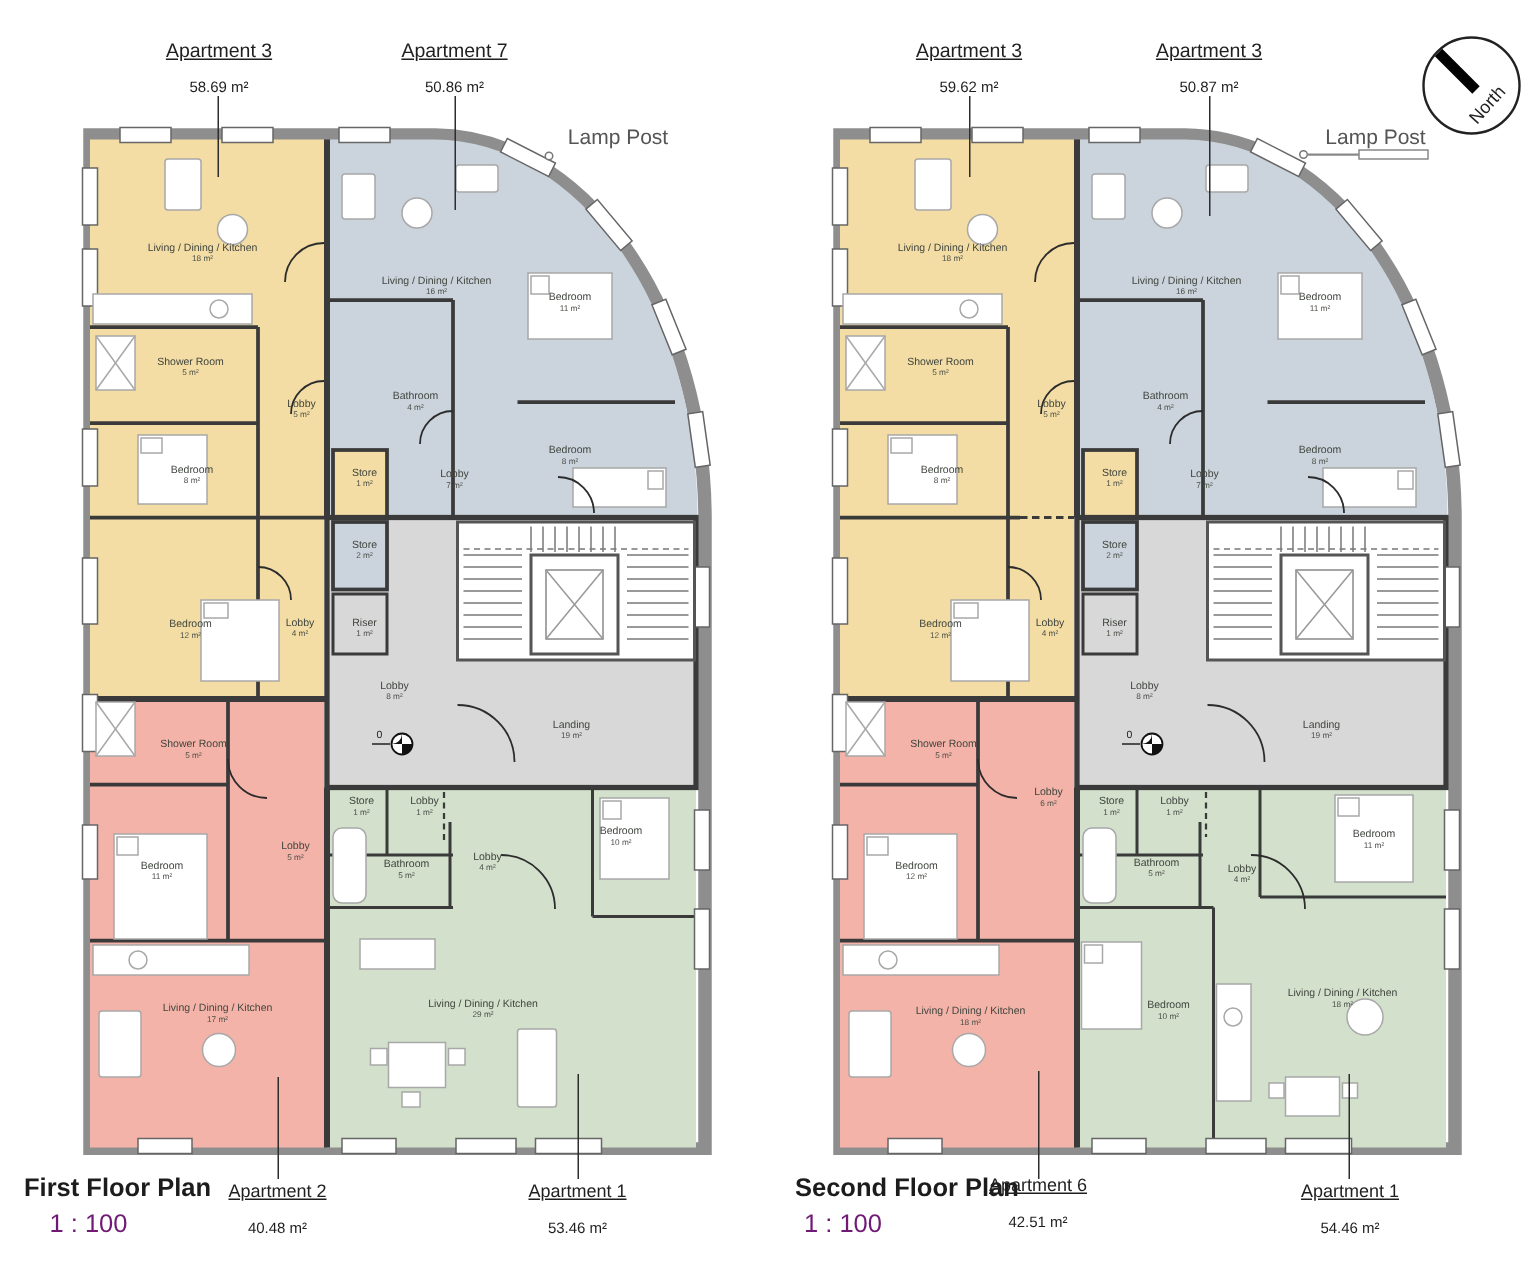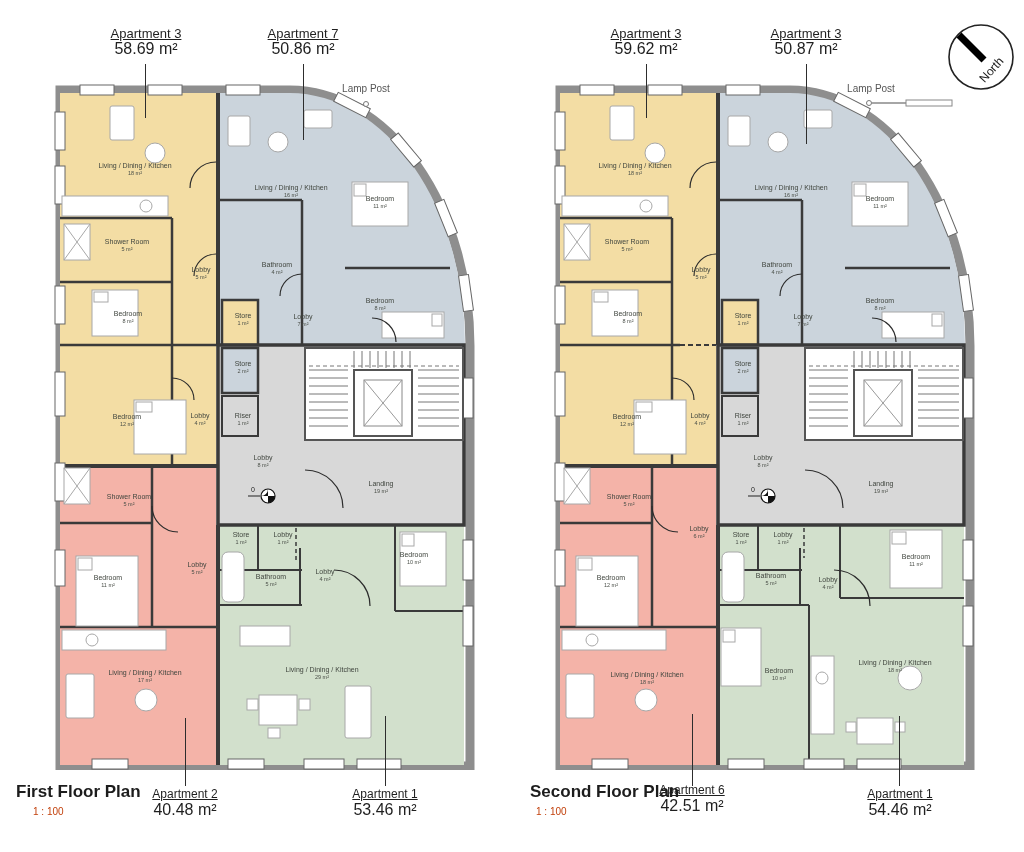--- a/index.html
+++ b/index.html
@@ -6,26 +6,26 @@
     font-family:"Liberation Sans",sans-serif;}
   #canvas{position:relative;width:1024px;height:852px;background:#fff;}
   .plan{position:absolute;top:78px;width:470px;height:700px;}
   #plan1{left:52px;} #plan2{left:552px;}
   .plan svg{position:absolute;left:0;top:0;}
   .rl{position:absolute;transform:translateX(-50%);text-align:center;color:#41463f;
       font-size:7px;line-height:8px;white-space:nowrap;z-index:5;}
   .rl .ar{display:block;font-size:5.5px;line-height:6.5px;color:#4a4f48;}
   .hdr{position:absolute;transform:translateX(-50%);text-align:center;z-index:6;}
   .hdr .nm{display:block;font-size:13px;color:#1f1f1f;text-decoration:underline;line-height:15px;}
-  .hdr .ar2{display:block;font-size:16px;color:#1f1f1f;line-height:16px;}
+  .hdr .ar2{display:block;font-size:10px;color:#1f1f1f;line-height:16px;margin-top:10px;}
   .ftr .nm{font-size:12px;}
   .leader{position:absolute;width:1px;background:#2d2d2d;z-index:4;}
   .title{position:absolute;font-size:17px;font-weight:bold;color:#1c1c1c;z-index:6;}
-  .scale{position:absolute;font-size:10px;color:#c2410c;z-index:6;}
-  .lamp{position:absolute;transform:translateX(-50%);font-size:10px;color:#555;z-index:6;white-space:nowrap;}
+  .scale{position:absolute;font-size:17px;color:#701a75;z-index:6;}
+  .lamp{position:absolute;transform:translateX(-50%);font-size:14px;color:#555;z-index:6;white-space:nowrap;margin-left:46px;}
   .north{position:absolute;z-index:6;}
 </style>
 </head>
 <body>
 
 <div id="canvas">
 
   <div class="plan" id="plan1">
     <svg width="424" height="692" viewBox="0 0 424 692">
 

